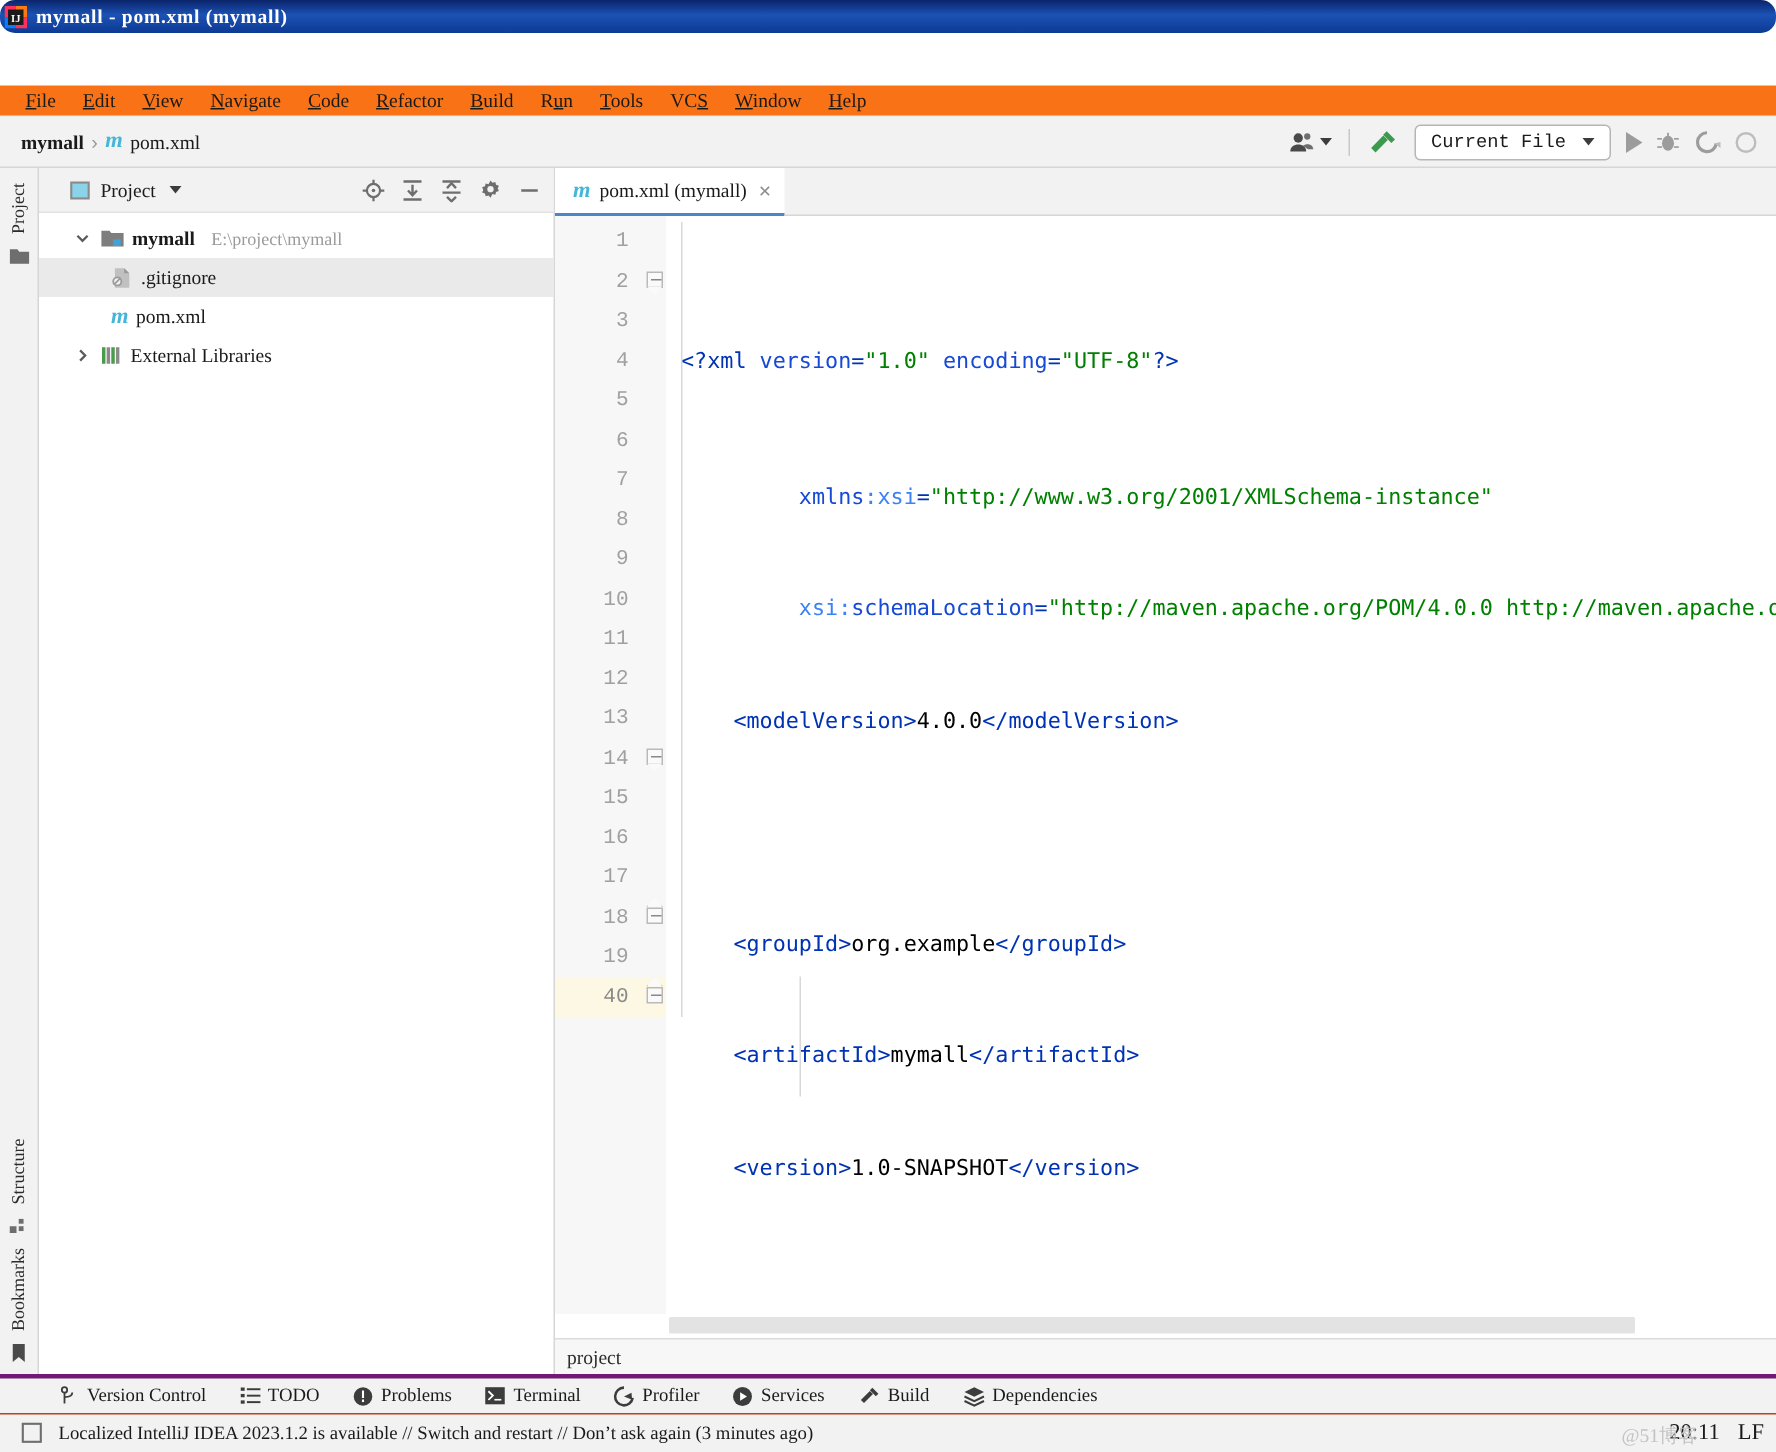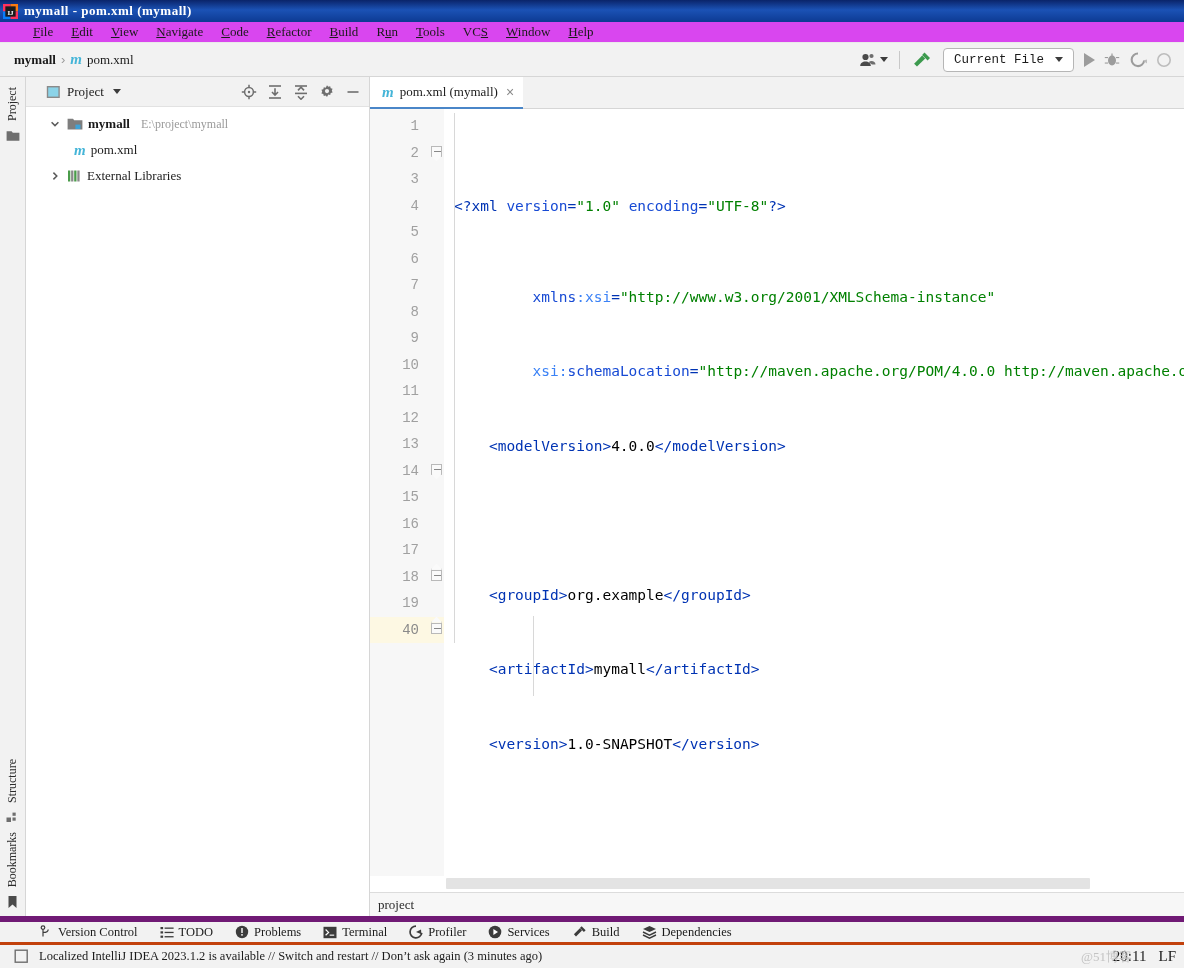--- a/index.html
+++ b/index.html
@@ -10,33 +10,35 @@
     overflow: hidden;
   }
   .app { position: relative; width: 1184px; height: 968px; display: flex; flex-direction: column; }
 
   
   .titlebar {
     height: 22px; flex: 0 0 22px;
     background: linear-gradient(180deg,#0a246a 0%,#1b52b5 45%,#0d3a93 100%);
     display: flex; align-items: center; gap: 6px; padding-left: 3px;
     color: #ffffff;
+    border-radius: 10px;
   }
   .ij-logo { width: 15px; height: 15px; position: relative; flex: 0 0 15px; }
   .title-text {
     font-family: "Liberation Serif", serif;
     font-size: 13px; font-weight: bold; letter-spacing: .5px;
     white-space: nowrap; color:#fff;
   }
 
   
   .menubar {
-    height: 21px; flex: 0 0 21px; background: #d946ef;
-    display: flex; align-items: center; padding-left: 24px; gap: 0px;
+    height: 21px; flex: 0 0 21px; background: #f97316;
+    display: flex; align-items: center; padding-left: 8px; gap: 0px;
     border-bottom: 1px solid #eaeaea;
+    margin-top: 35px;
   }
   .menu-item {
     font-family: "Liberation Serif", serif;
     font-size: 13px; color: #1a1a1a; padding: 1px 9px; white-space: nowrap; cursor: default;
   }
   .menu-item u { text-decoration: underline; }
 
   
   .toolbar {
     height: 34px; flex: 0 0 34px; background: #f2f2f2;
@@ -159,27 +161,27 @@
   .ed-scroll-track { height:16px; flex:0 0 16px; background:#fff; padding:2px 6px 0 76px; }
   .ed-scroll-thumb { height:11px; background:#e3e3e3; border-radius:1px; width: 88%; }
   .ed-crumb {
     height:24px; flex:0 0 24px; background:#f7f7f7; border-top:1px solid #dcdcdc;
     display:flex; align-items:center; padding-left:8px;
   }
   .ed-crumb span { font-family:"Liberation Serif",serif; font-size:13px; color:#2b2b2b; }
 
   
   .toolwindow-bar {
-    height:26px; flex:0 0 26px; background:#f2f2f2; border-top:6px solid #701a75;
+    height:26px; flex:0 0 26px; background:#f2f2f2; border-top:3px solid #701a75;
     display:flex; align-items:center; padding-left:40px; gap:22px;
   }
   .tw-item { display:flex; align-items:center; gap:5px; cursor:default; white-space:nowrap; }
   .tw-item span { font-family:"Liberation Serif",serif; font-size:12.5px; color:#1a1a1a; }
   .statusbar {
-    height:26px; flex:0 0 26px; background:#f2f2f2; border-top:3px solid #c2410c;
+    height:26px; flex:0 0 26px; background:#f2f2f2; border-top:1px solid #c2410c;
     display:flex; align-items:center; padding:0 8px 0 14px; gap:10px; position:relative;
   }
   .status-msg { font-family:"Liberation Serif",serif; font-size:12.5px; color:#1a1a1a; white-space:nowrap; }
   .status-right { margin-left:auto; display:flex; align-items:center; gap:12px; }
   .status-right span { font-family:"Liberation Serif",serif; font-size:15px; color:#1a1a1a; }
   .watermark {
     position:absolute; right:52px; bottom:2px;
     font-family:"Liberation Serif",serif; font-size:13px; color:#c3c3c3; white-space:nowrap;
     pointer-events:none;
   }
@@ -367,20 +369,32 @@
           <span>
             <svg width="16" height="14" viewBox="0 0 16 14">
               <path d="M0.6 1.8h5.4l1.2 1.5h8.2v9.1H0.6z" fill="#7e7e7e"></path>
               <rect x="8.4" y="7.6" width="5" height="4.4" fill="#3fa3d8"></rect>
             </svg>
           </span>
           <span class="tlabel bold">mymall</span>
           <span class="tpath">E:\project\mymall</span>
         </div>
 
+        <div class="trow selected indent2">
+          <span>
+            <svg width="15" height="15" viewBox="0 0 15 15">
+              <path d="M2.6 0.8h6.2l3.4 3.3v9.8H2.6z" fill="#c0c0c0"></path>
+              <path d="M8.8 0.8l3.4 3.3H8.8z" fill="#9a9a9a"></path>
+              <circle cx="4.2" cy="9.6" r="3.3" fill="#9a9a9a"></circle>
+              <circle cx="4.2" cy="9.6" r="2.1" fill="#f0f0f0"></circle>
+              <path d="M2.1 11.6 L6.3 7.4" stroke="#9a9a9a" stroke-width="1.1"></path>
+            </svg>
+          </span>
+          <span class="tlabel">.gitignore</span>
+        </div>
 
         <div class="trow indent2">
           <span class="mvn-m">m</span>
           <span class="tlabel">pom.xml</span>
         </div>
 
         <div class="trow">
           <span class="tw">
             <svg width="10" height="10" viewBox="0 0 10 10">
                 <path d="M3.4 1.6L6.8 5 3.4 8.4" stroke="#5a5a5a" stroke-width="1.5" fill="none"></path>

